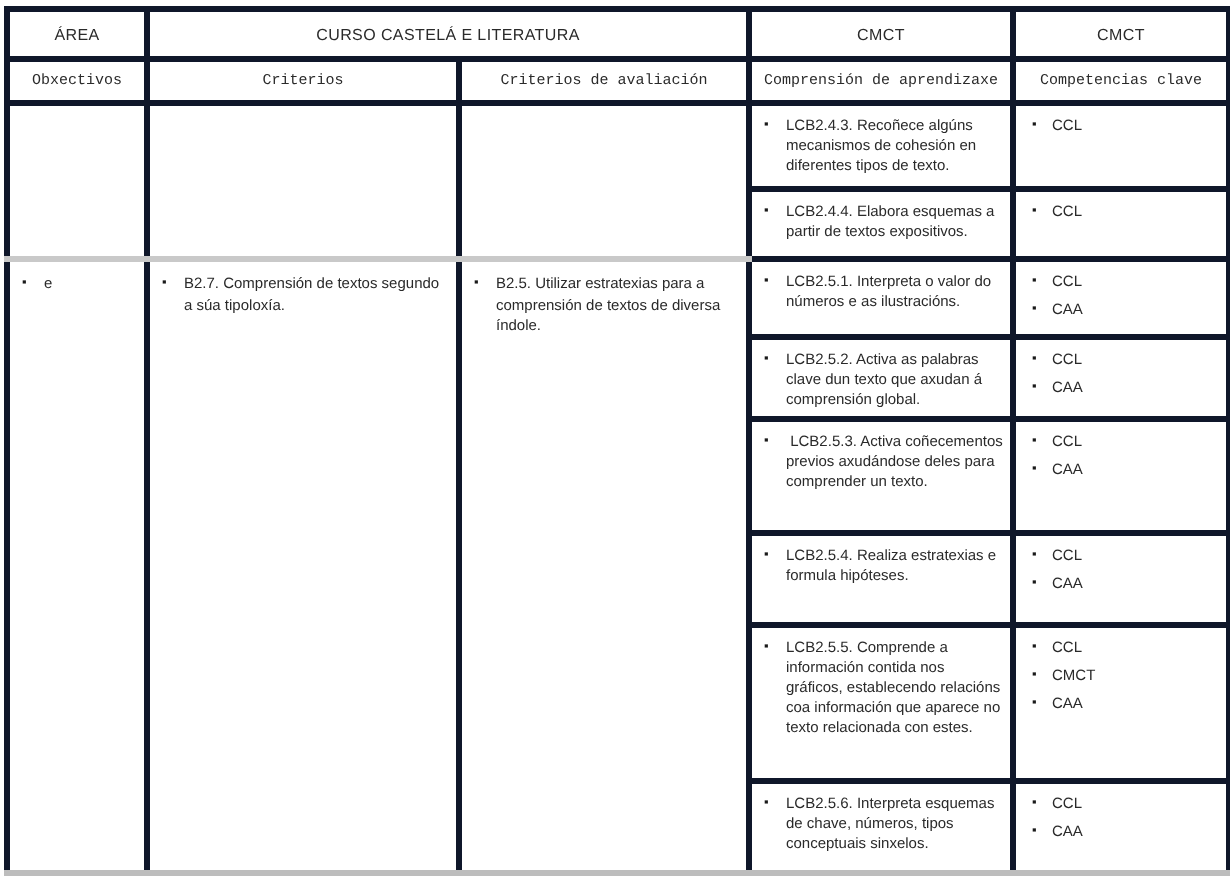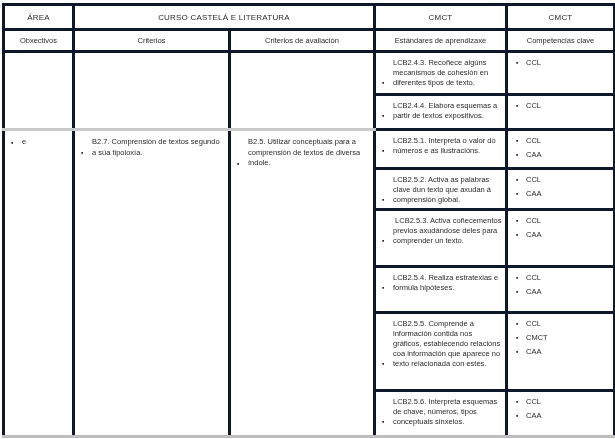--- a/index.html
+++ b/index.html
@@ -21,25 +21,25 @@
     vertical-align: top;
     overflow: hidden;
   }
   .grid th {
     font-weight: normal;
     text-align: center;
     vertical-align: middle;
     padding: 2px 3px;
   }
   tr.h1 th { font-size: 8px; height: 25px; letter-spacing: 0.2px; }
-  tr.h2 th { font-size: 7.5px; height: 22px; }
+  tr.h2 th { font-size: 7.5px; height: 22px; font-family: Liberation Mono, monospace; }
   .grid td { font-size: 7.5px; line-height: 10px; padding: 5px 3px 3px 6px; }
   td.leftcell { padding-top: 6px; line-height: 10.5px; }
   td.comp { padding-left: 8px; }
-  .item { display: flex; align-items: flex-end; }
+  .item { display: flex; align-items: flex-start; }
   .bullet {
     flex: 0 0 11px; width: 11px;
     font-size: 6.5px; line-height: 10px;
     color: #1a1a1a;
   }
   td.comp .bullet { flex: 0 0 10px; width: 10px; }
   .txt { flex: 1 1 auto; white-space: pre-wrap; }
   .comp-item { margin-bottom: 4px; }
   
   td.lt { border-bottom-color: #c9c9c9; }
@@ -64,21 +64,21 @@
       <th>ÁREA</th>
       <th colspan="2">CURSO CASTELÁ E LITERATURA</th>
       <th>CMCT</th>
       <th>CMCT</th>
     </tr>
 
     <tr class="h2">
       <th>Obxectivos</th>
       <th>Criterios</th>
       <th>Criterios de avaliación</th>
-      <th>Estándares de aprendizaxe</th>
+      <th>Comprensión de aprendizaxe</th>
       <th>Competencias clave</th>
     </tr>
 
     <tr class="r" style="height:43px">
       <td class="leftcell lt" rowspan="2"></td>
       <td class="leftcell lt" rowspan="2"></td>
       <td class="leftcell lt" rowspan="2"></td>
       <td class="est">
         <div class="item">
               <span class="bullet">▪</span>
@@ -116,21 +116,21 @@
       </td>
       <td class="leftcell bb" rowspan="6">
         <div class="item">
               <span class="bullet">▪</span>
               <span class="txt">B2.7. Comprensión de textos segundo a súa tipoloxía.</span>
             </div>
       </td>
       <td class="leftcell bb" rowspan="6">
         <div class="item">
               <span class="bullet">▪</span>
-              <span class="txt">B2.5. Utilizar conceptuais para a comprensión de textos de diversa índole.</span>
+              <span class="txt">B2.5. Utilizar estratexias para a comprensión de textos de diversa índole.</span>
             </div>
       </td>
       <td class="est">
         <div class="item">
               <span class="bullet">▪</span>
               <span class="txt">LCB2.5.1. Interpreta o valor do números e as ilustracións.</span>
             </div>
       </td>
       <td class="comp">
         <div class="item comp-item">

